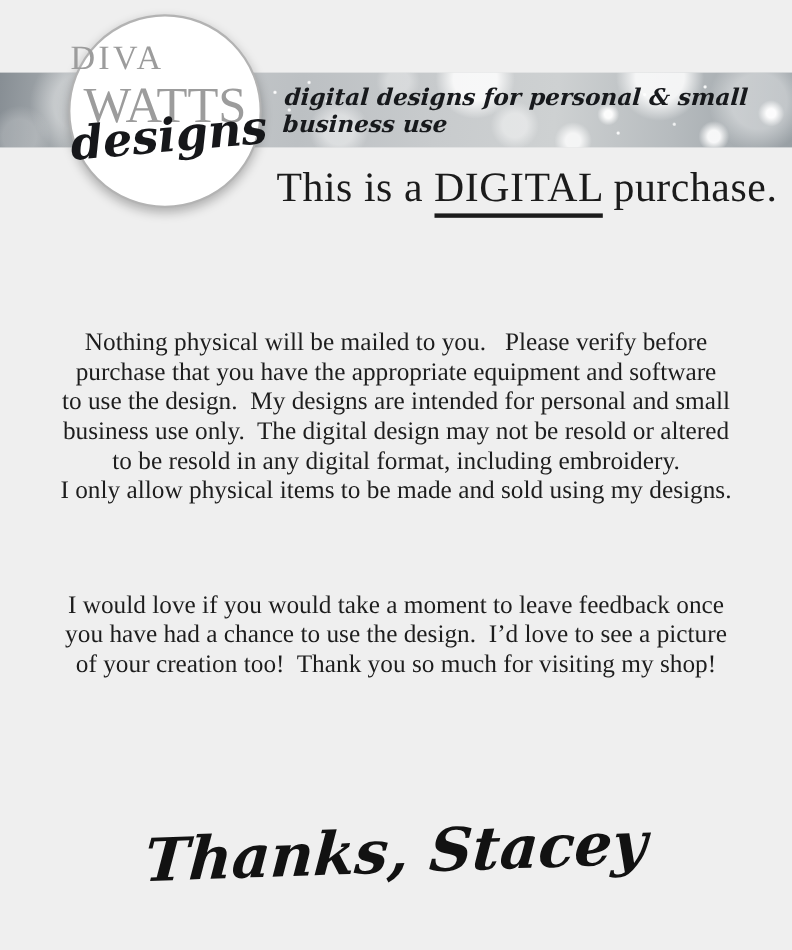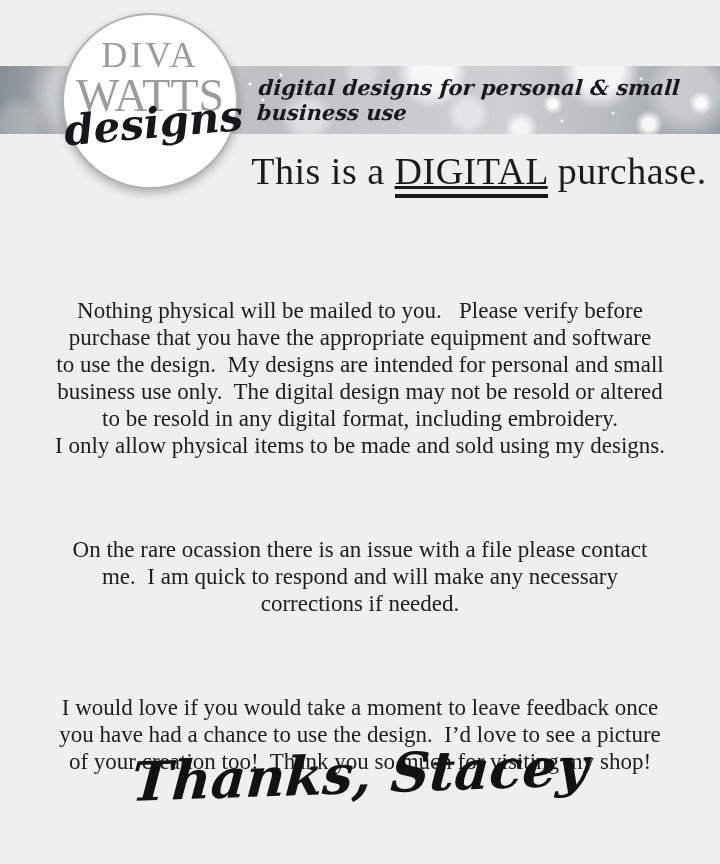--- a/index.html
+++ b/index.html
@@ -63,22 +63,21 @@
     position: absolute; top: 13px; left: 62px;
     width: 176px; height: 176px;
     background: #ffffff;
     border: 2px solid #b3b3b3;
     border-radius: 50%;
     box-shadow: 0 4px 10px rgba(0,0,0,.28);
     z-index: 3;
   }
   .logo-diva {
     position: absolute; top: 22px; left: 0; right: 0;
-    text-align: center;
-    font-size: 36px; letter-spacing: 3px;
+    font-size: 31px; letter-spacing: 3px;
     color: #9c9c9c; line-height: 1;
   }
   .logo-watts {
     position: absolute; top: 58px; left: 0; right: 0;
     text-align: center;
     font-size: 46px; letter-spacing: 0px;
     color: #9c9c9c; line-height: 1;
   }
   .logo-designs {
     position: absolute; top: 86px; left: 0; right: 0;
@@ -96,21 +95,20 @@
     text-align: center;
     font-size: 38px; font-weight: 400;
     letter-spacing: 0.5px;
     color: #1b1b1b;
     white-space: pre-wrap;
     line-height: 1.15;
   }
   .heading .em {
     border-bottom: 4px solid #1b1b1b;
     padding-bottom: 2px;
-    text-decoration: underline;
   }
 
   
   .body-copy {
     position: absolute; top: 243px; left: 0; width: 720px;
     text-align: center;
     font-size: 23px; line-height: 27px;
     color: #1d1d1d;
     white-space: pre-wrap;
   }
@@ -143,23 +141,20 @@
 
   <h1 class="heading"><span>This is a </span><span class="em">DIGITAL</span><span> purchase.</span></h1>
 
   <div class="body-copy">
     <p>Nothing physical will be mailed to you.   Please verify before
 purchase that you have the appropriate equipment and software
 to use the design.  My designs are intended for personal and small
 business use only.  The digital design may not be resold or altered
 to be resold in any digital format, including embroidery.
 I only allow physical items to be made and sold using my designs.</p>
-    <p>On the rare ocassion there is an issue with a file please contact
-me.  I am quick to respond and will make any necessary
-corrections if needed.</p>
     <p>I would love if you would take a moment to leave feedback once
 you have had a chance to use the design.  I’d love to see a picture
 of your creation too!  Thank you so much for visiting my shop!</p>
   </div>
 
   <div class="signature">Thanks, Stacey</div>
 
 </div>
 
 </body></html>

